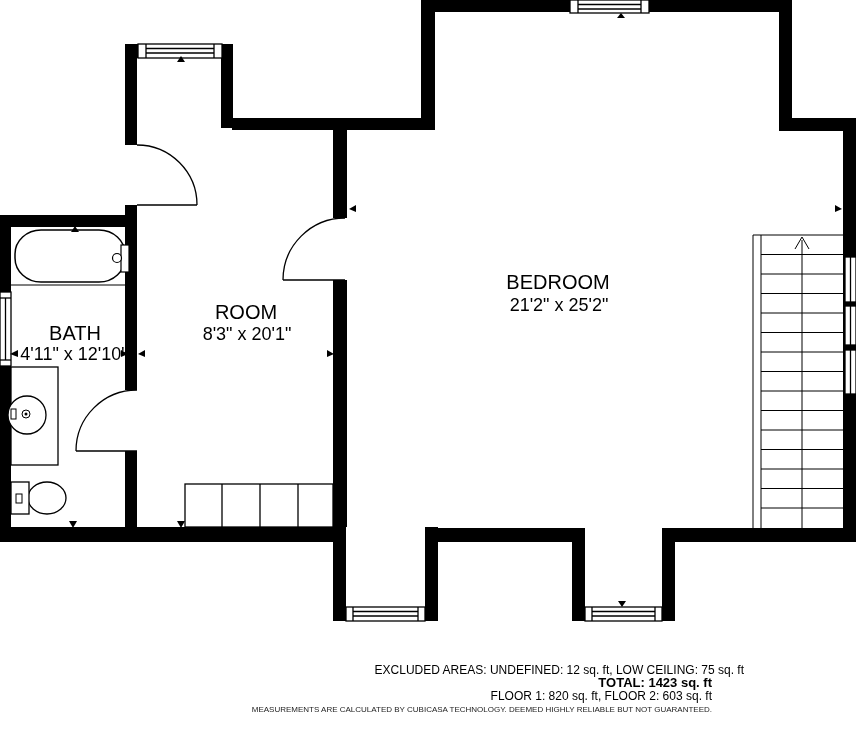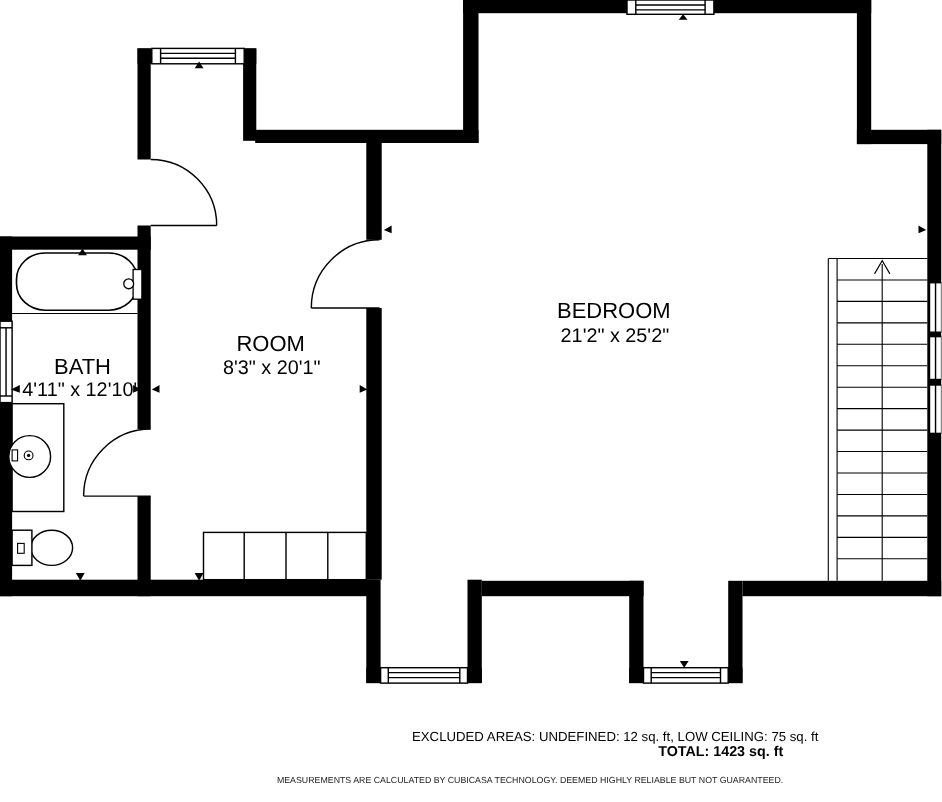--- a/index.html
+++ b/index.html
@@ -196,15 +196,16 @@
     <text class="room-name" x="75" y="340">BATH</text>
     <text class="room-dims" x="74" y="360">4'11" x 12'10"</text>
     <text class="room-name" x="246" y="319">ROOM</text>
     <text class="room-dims" x="247" y="340">8'3" x 20'1"</text>
     <text class="room-name" x="558" y="289">BEDROOM</text>
     <text class="room-dims" x="559" y="311">21'2" x 25'2"</text>
   </g>
 </svg>
 
   <div class="footer-line" id="footer-total">TOTAL: 1423 sq. ft</div>
+  <div class="footer-line" id="footer-floors">FLOOR 1: 820 sq. ft, FLOOR 2: 603 sq. ft</div>
   <div class="footer-line" id="footer-excluded">EXCLUDED AREAS: UNDEFINED: 12 sq. ft, LOW CEILING: 75 sq. ft</div>
   <div class="footer-line" id="footer-disclaimer">MEASUREMENTS ARE CALCULATED BY CUBICASA TECHNOLOGY. DEEMED HIGHLY RELIABLE BUT NOT GUARANTEED.</div>
 </div>
 
 </body></html>

